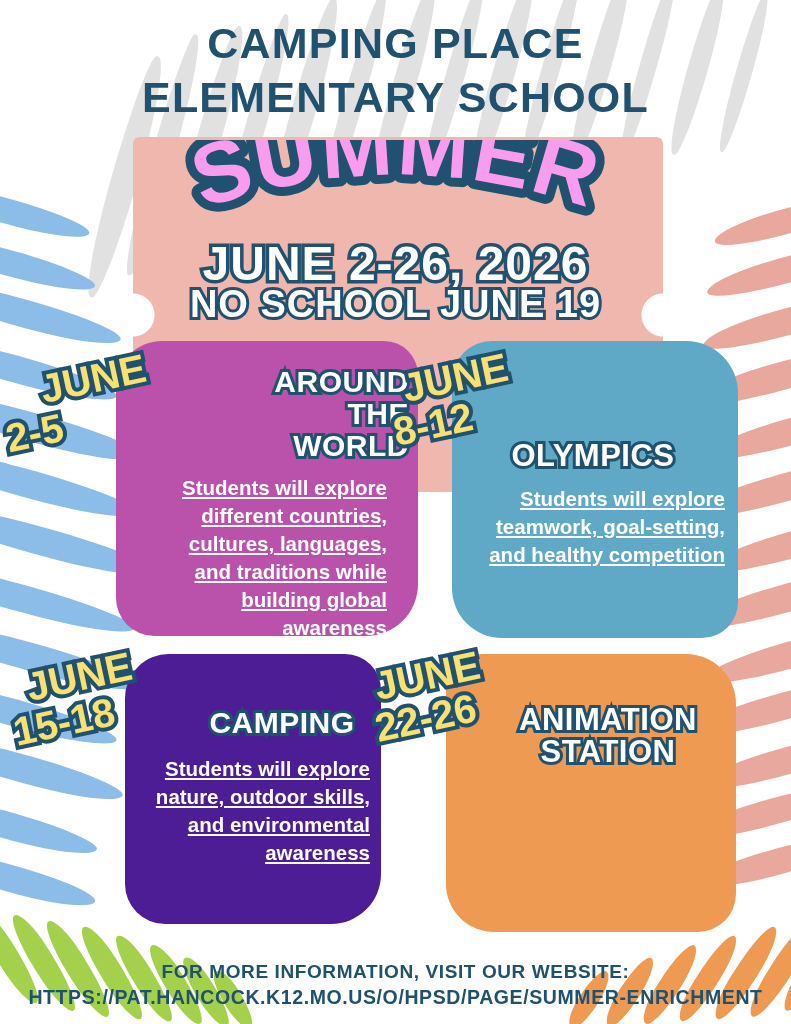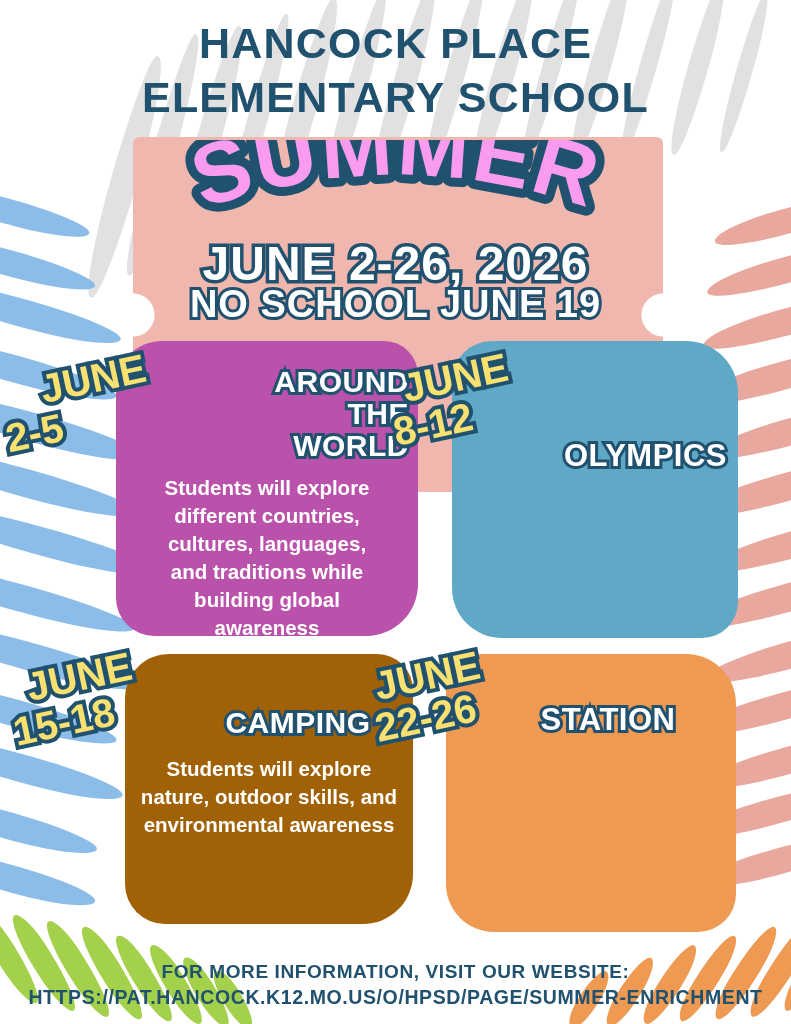--- a/index.html
+++ b/index.html
@@ -76,39 +76,39 @@
   .card{
     position:absolute;z-index:4;
     box-sizing:border-box;
     padding:0 7px;
     margin-left:28px;
   }
   .card.c0{left:88px;top:341px;width:302px;height:295px;background:#ba52ab;
            border-radius:46px 34px 52px 38px;}
   .card.c1{left:424px;top:341px;width:286px;height:297px;background:#5fa9c6;
            border-radius:40px 52px 36px 50px;}
-  .card.c2{left:97px;top:654px;width:288px;height:270px;background:#a16207;
+  .card.c2{left:97px;top:654px;width:256px;height:270px;background:#4c1d95;
            border-radius:44px 36px 50px 40px;}
   .card.c3{left:418px;top:654px;width:290px;height:278px;background:#ee9a52;
            border-radius:36px 50px 38px 48px;}
 
   .card-title{
     color:#ffffff;
     font-weight:700;
     -webkit-text-stroke:6px #20516f;
     paint-order:stroke fill;
     letter-spacing:.5px;
   }
   .c0 .card-title{font-size:30px;line-height:32px;text-align:right;padding-top:25px;padding-right:2px;}
-  .c1 .card-title{font-size:31px;line-height:34px;text-align:right;padding-top:98px;padding-right:4px;}
+  .c1 .card-title{font-size:31px;line-height:34px;text-align:center;padding-top:98px;padding-right:4px;}
   .c2 .card-title{font-size:30px;line-height:33px;text-align:center;padding-top:52px;padding-left:58px;}
   .c3 .card-title{font-size:31px;line-height:32px;text-align:center;padding-top:50px;padding-left:34px;}
 
   .card-desc{
-    color:#ffffff;font-weight:700;text-align:center;
+    color:#ffffff;font-weight:700;text-align:right;text-decoration:underline;
   }
   .c0 .card-desc{font-size:20.5px;line-height:28px;margin-top:12px;padding:0 24px;}
   .c1 .card-desc{font-size:20.5px;line-height:28px;margin-top:12px;padding:0 6px;}
   .c2 .card-desc{font-size:20.5px;line-height:28px;margin-top:16px;padding:0 4px;}
   .c3 .card-desc{font-size:20.5px;line-height:28px;margin-top:16px;padding:0 6px;}
 
   
   .date-tag{
     position:absolute;z-index:9;
     transform-origin:center center;
@@ -205,21 +205,21 @@
       <div class="stroke" style="background: rgb(238, 154, 82); left: 556px; top: 990px; width: 66px; height: 19px; transform: rotate(-58deg);"></div>
       <div class="stroke" style="background: rgb(238, 154, 82); left: 590px; top: 982px; width: 80px; height: 20px; transform: rotate(-58deg);"></div>
       <div class="stroke" style="background: rgb(238, 154, 82); left: 624px; top: 974px; width: 92px; height: 21px; transform: rotate(-58deg);"></div>
       <div class="stroke" style="background: rgb(238, 154, 82); left: 658px; top: 968px; width: 100px; height: 21px; transform: rotate(-58deg);"></div>
       <div class="stroke" style="background: rgb(238, 154, 82); left: 692px; top: 962px; width: 108px; height: 22px; transform: rotate(-58deg);"></div>
       <div class="stroke" style="background: rgb(238, 154, 82); left: 726px; top: 958px; width: 112px; height: 22px; transform: rotate(-58deg);"></div>
       <div class="stroke" style="background: rgb(238, 154, 82); left: 760px; top: 952px; width: 112px; height: 22px; transform: rotate(-58deg);"></div>
     </div>
 
   <div class="school-name">
-    <span class="ln">HANCOCK PLACE</span>
+    <span class="ln">CAMPING PLACE</span>
     <span class="ln">ELEMENTARY SCHOOL</span>
   </div>
 
   <div class="banner"></div>
 
   <div class="title-block">
     <div class="summer-wrap">
       <svg width="520" height="96" viewBox="0 0 520 96" aria-hidden="true">
         <defs>
           <path id="arcpath" d="M 22,86 Q 260,-16 498,86"></path>
@@ -236,27 +236,29 @@
   <div class="card c0">
     <div class="card-title" id="t0">
         <div>AROUND</div>
         <div>THE</div>
         <div>WORLD</div>
       </div>
     <div class="card-desc">Students will explore different countries, cultures, languages, and traditions while building global awareness</div>
   </div>
   <div class="card c1">
     <div class="card-title">OLYMPICS</div>
+    <div class="card-desc">Students will explore teamwork, goal-setting, and healthy competition</div>
   </div>
   <div class="card c2">
     <div class="card-title">CAMPING</div>
     <div class="card-desc">Students will explore nature, outdoor skills, and environmental awareness</div>
   </div>
   <div class="card c3">
     <div class="card-title" id="t3">
+        <div>ANIMATION</div>
         <div>STATION</div>
       </div>
   </div>
 
   <div class="date-tag tag0">
     <span class="l1">JUNE</span>
     <span class="l2">2-5</span>
   </div>
   <div class="date-tag tag1">
     <span class="l1">JUNE</span>

